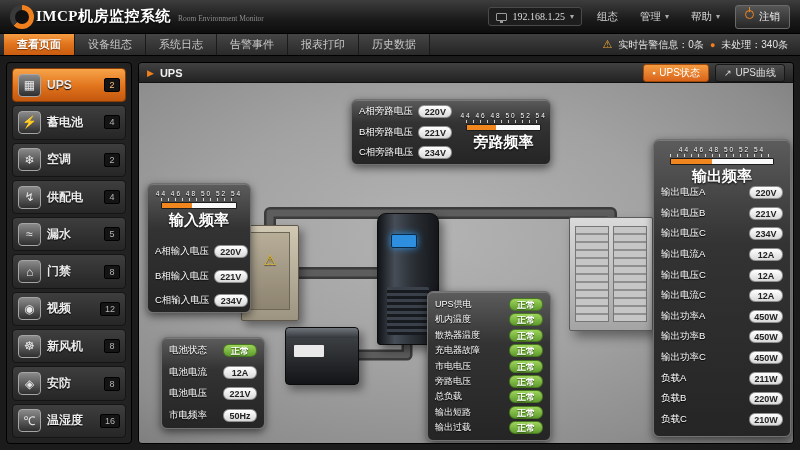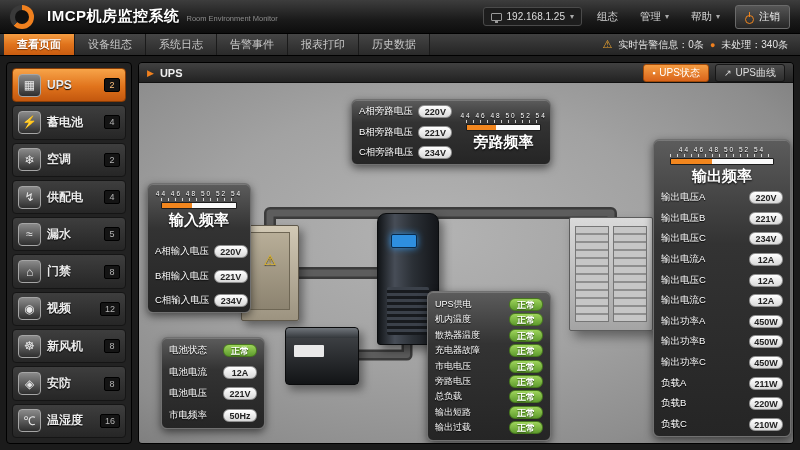--- a/index.html
+++ b/index.html
@@ -1,35 +1,35 @@
 <!DOCTYPE html>
 <html><head>
 <meta charset="utf-8">
 <style>
   * { margin:0; padding:0; box-sizing:border-box; }
   html,body { width:800px; height:450px; overflow:hidden; }
   body { font-family:"Liberation Sans", sans-serif; background:#141414; }
 
   
   .header { height:34px; background:linear-gradient(180deg,#3d3d3d,#1a1a1a 60%,#0d0d0d); border-bottom:1px solid #000;
-            display:flex; align-items:center; padding:0 10px; gap:13px; }
+            display:flex; align-items:center; padding:0 10px; gap:2px;font-family:Liberation Serif, serif; }
   .logo { width:24px; height:24px; border-radius:50%;
           background:conic-gradient(#f0801e 0 62%, #3a3a3a 62% 100%); position:relative; flex:0 0 auto; }
   .logo::after { content:""; position:absolute; inset:5px; background:#111; border-radius:50%; }
   .title-wrap { display:flex; align-items:baseline; gap:7px; }
   .app-title { color:#fff; font-size:15px; font-weight:bold; letter-spacing:.5px; text-shadow:0 1px 2px #000; }
   .app-subtitle { color:#8d8d8d; font-size:7.5px; }
   .header-right { margin-left:auto; display:flex; align-items:center; gap:8px; }
   .ip-box { display:flex; align-items:center; gap:5px; background:#1d1d1d; border:1px solid #4a4a4a; border-radius:3px;
             padding:3px 7px; color:#ddd; font-size:10px; cursor:pointer; }
   .monitor-icon { width:11px; height:8px; border:1px solid #9a9a9a; border-radius:1px; position:relative; }
   .monitor-icon::after { content:""; position:absolute; left:3px; right:3px; bottom:-3px; height:2px; background:#9a9a9a; }
   .caret { color:#aaa; font-size:8px; }
   .menu-btn { color:#d5d5d5; font-size:10.5px; padding:4px 7px; display:flex; align-items:center; gap:4px; cursor:pointer; }
-  .logout-btn { display:flex; align-items:flex-end; gap:5px; background:linear-gradient(#555,#262626);
+  .logout-btn { display:flex; align-items:flex-start; gap:5px; background:linear-gradient(#555,#262626);
                 border:1px solid #6a6a6a; border-radius:3px; padding:4px 9px; color:#eee; font-size:10.5px; cursor:pointer; }
   .power-icon { width:9px; height:9px; border:1.5px solid #f0861e; border-radius:50%; position:relative; }
   .power-icon::after { content:""; position:absolute; left:2.5px; top:-4px; width:1.5px; height:5px; background:#f0861e; }
 
   
   .nav { height:22px; background:linear-gradient(180deg,#404040,#242424); display:flex; align-items:stretch;
          border-bottom:1px solid #000;justify-content:flex-end; }
   .tabs { display:flex; align-items:stretch; padding-left:4px; }
   .tab { padding:0 13px; font-size:11px; color:#c9c9c9; display:flex; align-items:center;
          background:linear-gradient(180deg,#454545,#2a2a2a); border-right:1px solid #1a1a1a; cursor:pointer; white-space:nowrap; }
@@ -125,21 +125,21 @@
   .bypass-panel .gauge { flex:1; }
   .input-panel { left:8px; top:100px; width:104px; height:130px; }
   .input-panel .gauge { margin-bottom:15px; }
   .input-panel .rows { height:62px; }
   .battery-panel { left:22px; top:254px; width:104px; height:92px; }
   .battery-panel .rows { height:78px; }
   .status-panel { left:288px; top:208px; width:124px; height:150px; }
   .status-panel .rows { height:136px; }
   .status-panel .row-label { font-size:9px; }
   .output-panel { left:514px; top:56px; width:138px; height:298px; }
-  .output-panel .gauge { margin-bottom:5px; }
+  .output-panel .gauge { }
   .output-panel .rows { height:240px; }
 </style>
 </head>
 <body>
 
 <div class="header">
   <div class="logo"></div>
   <div class="title-wrap">
     <span class="app-title">IMCP机房监控系统</span>
     <span class="app-subtitle">Room Environment Monitor</span>

